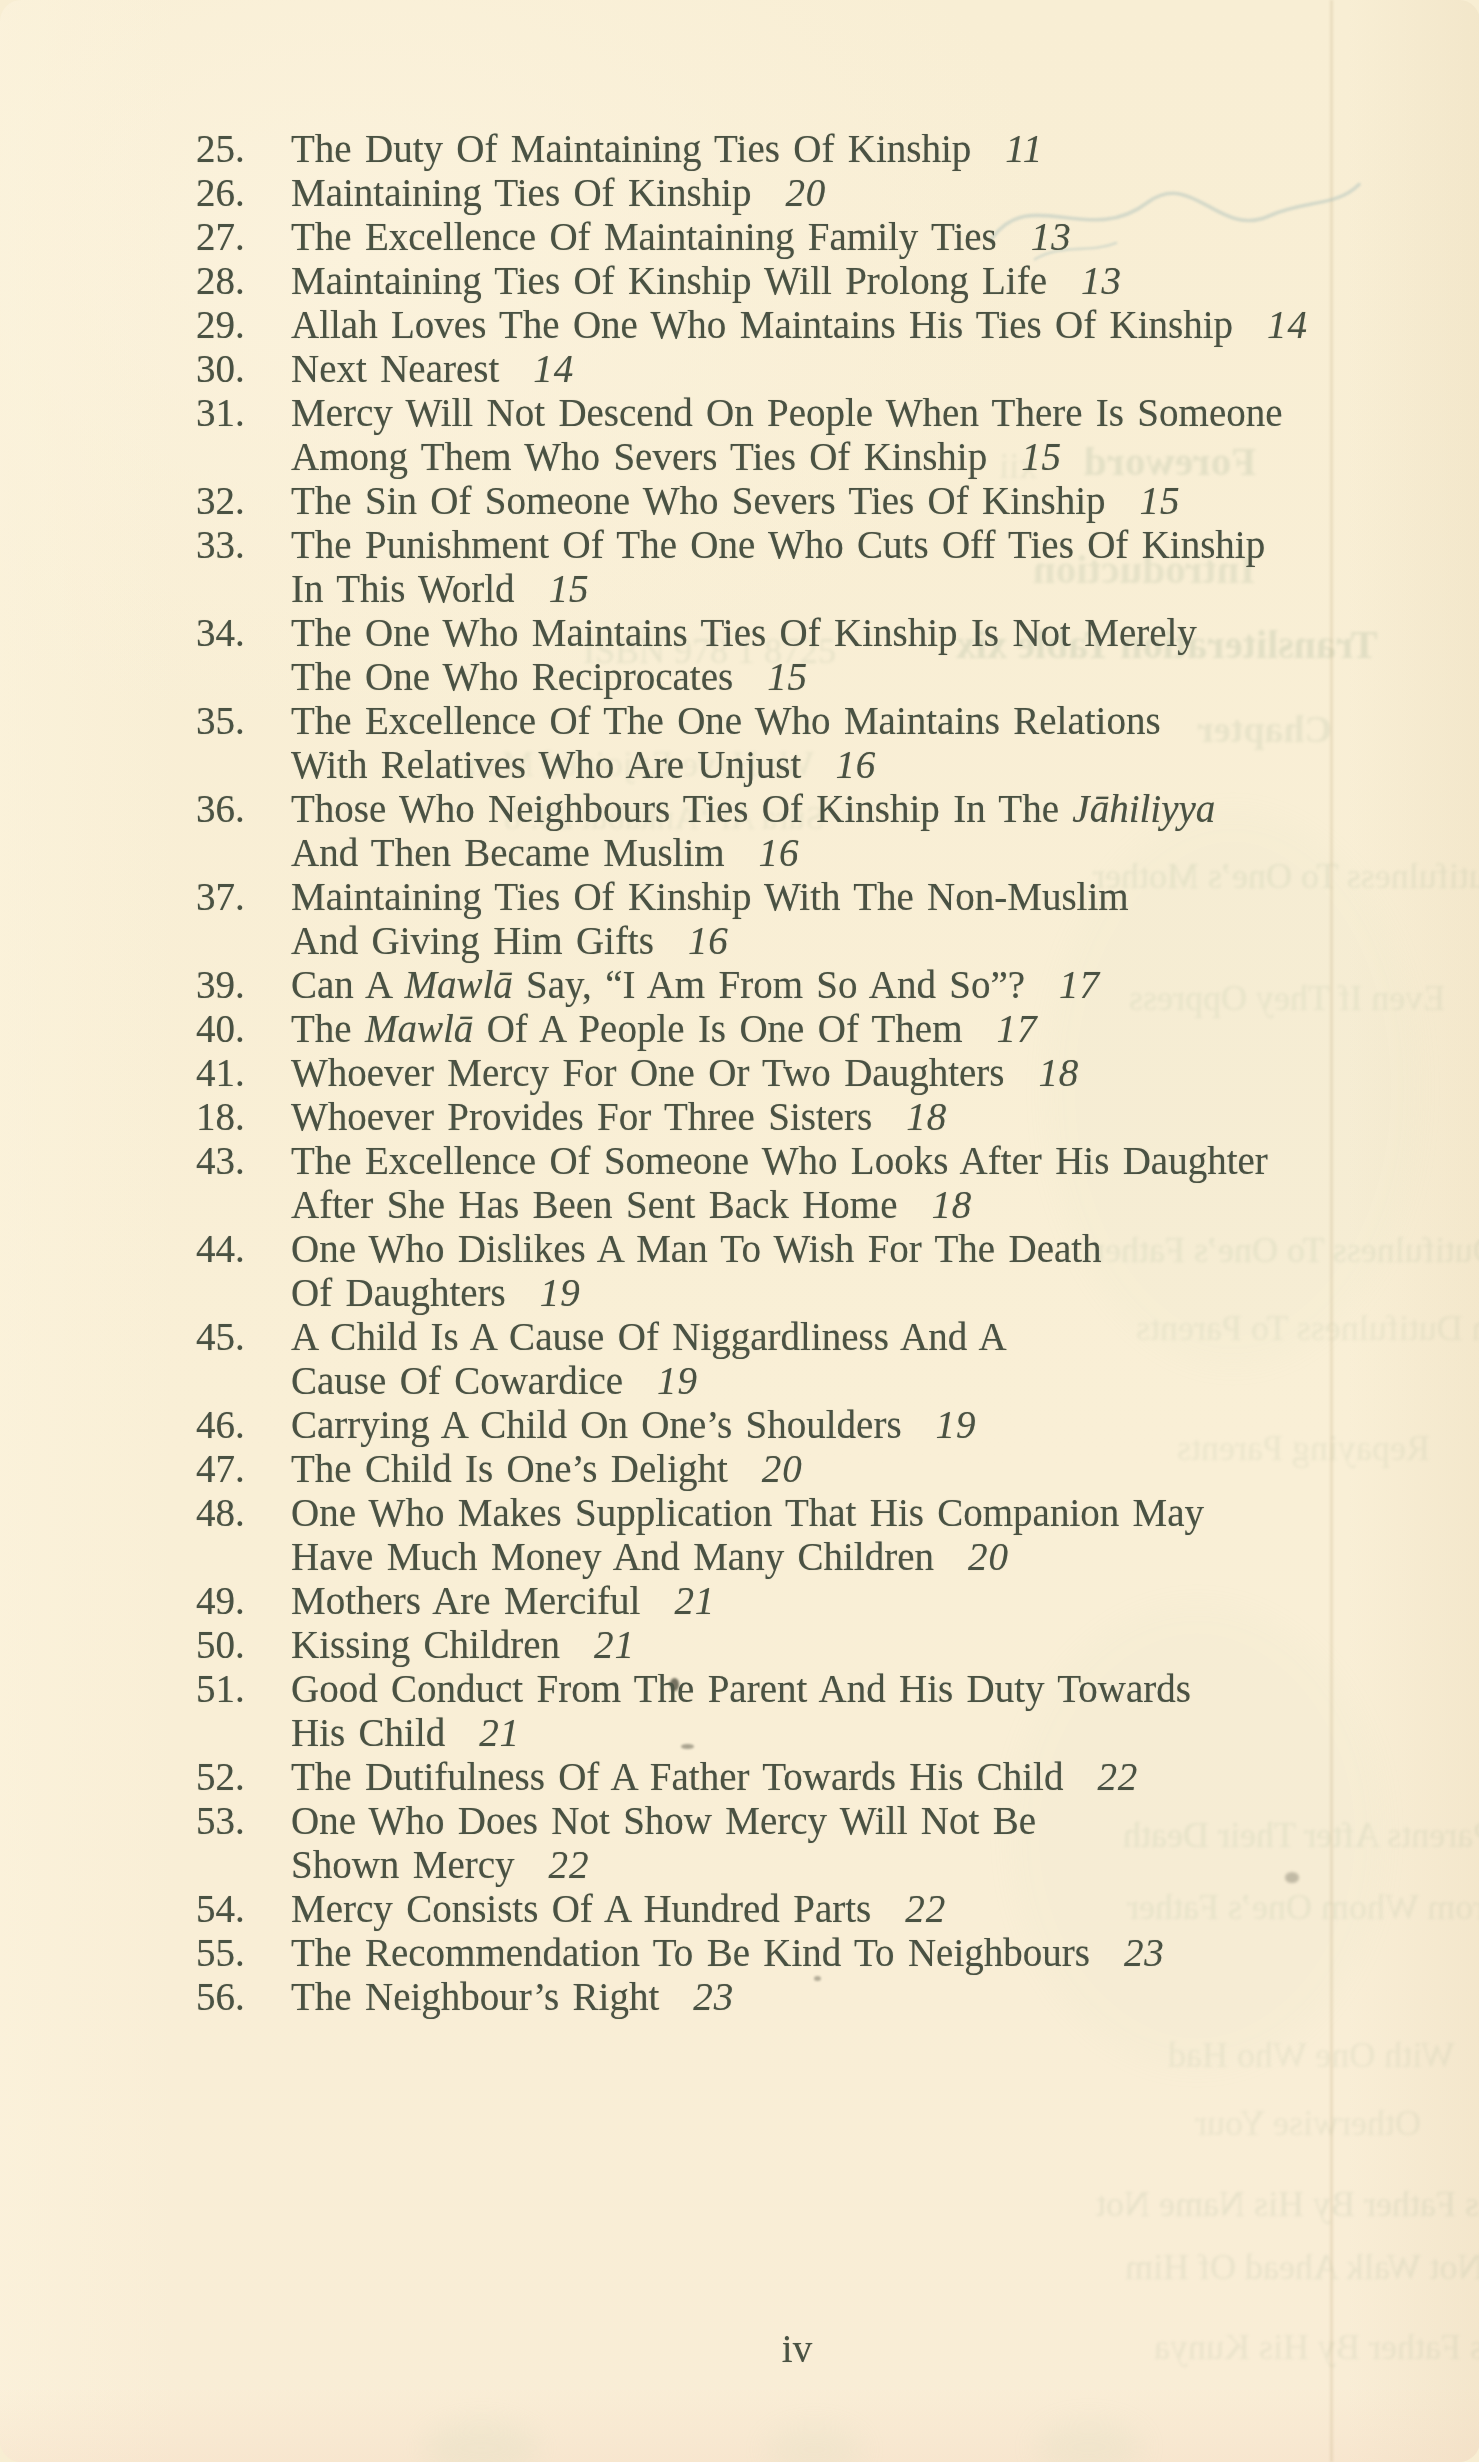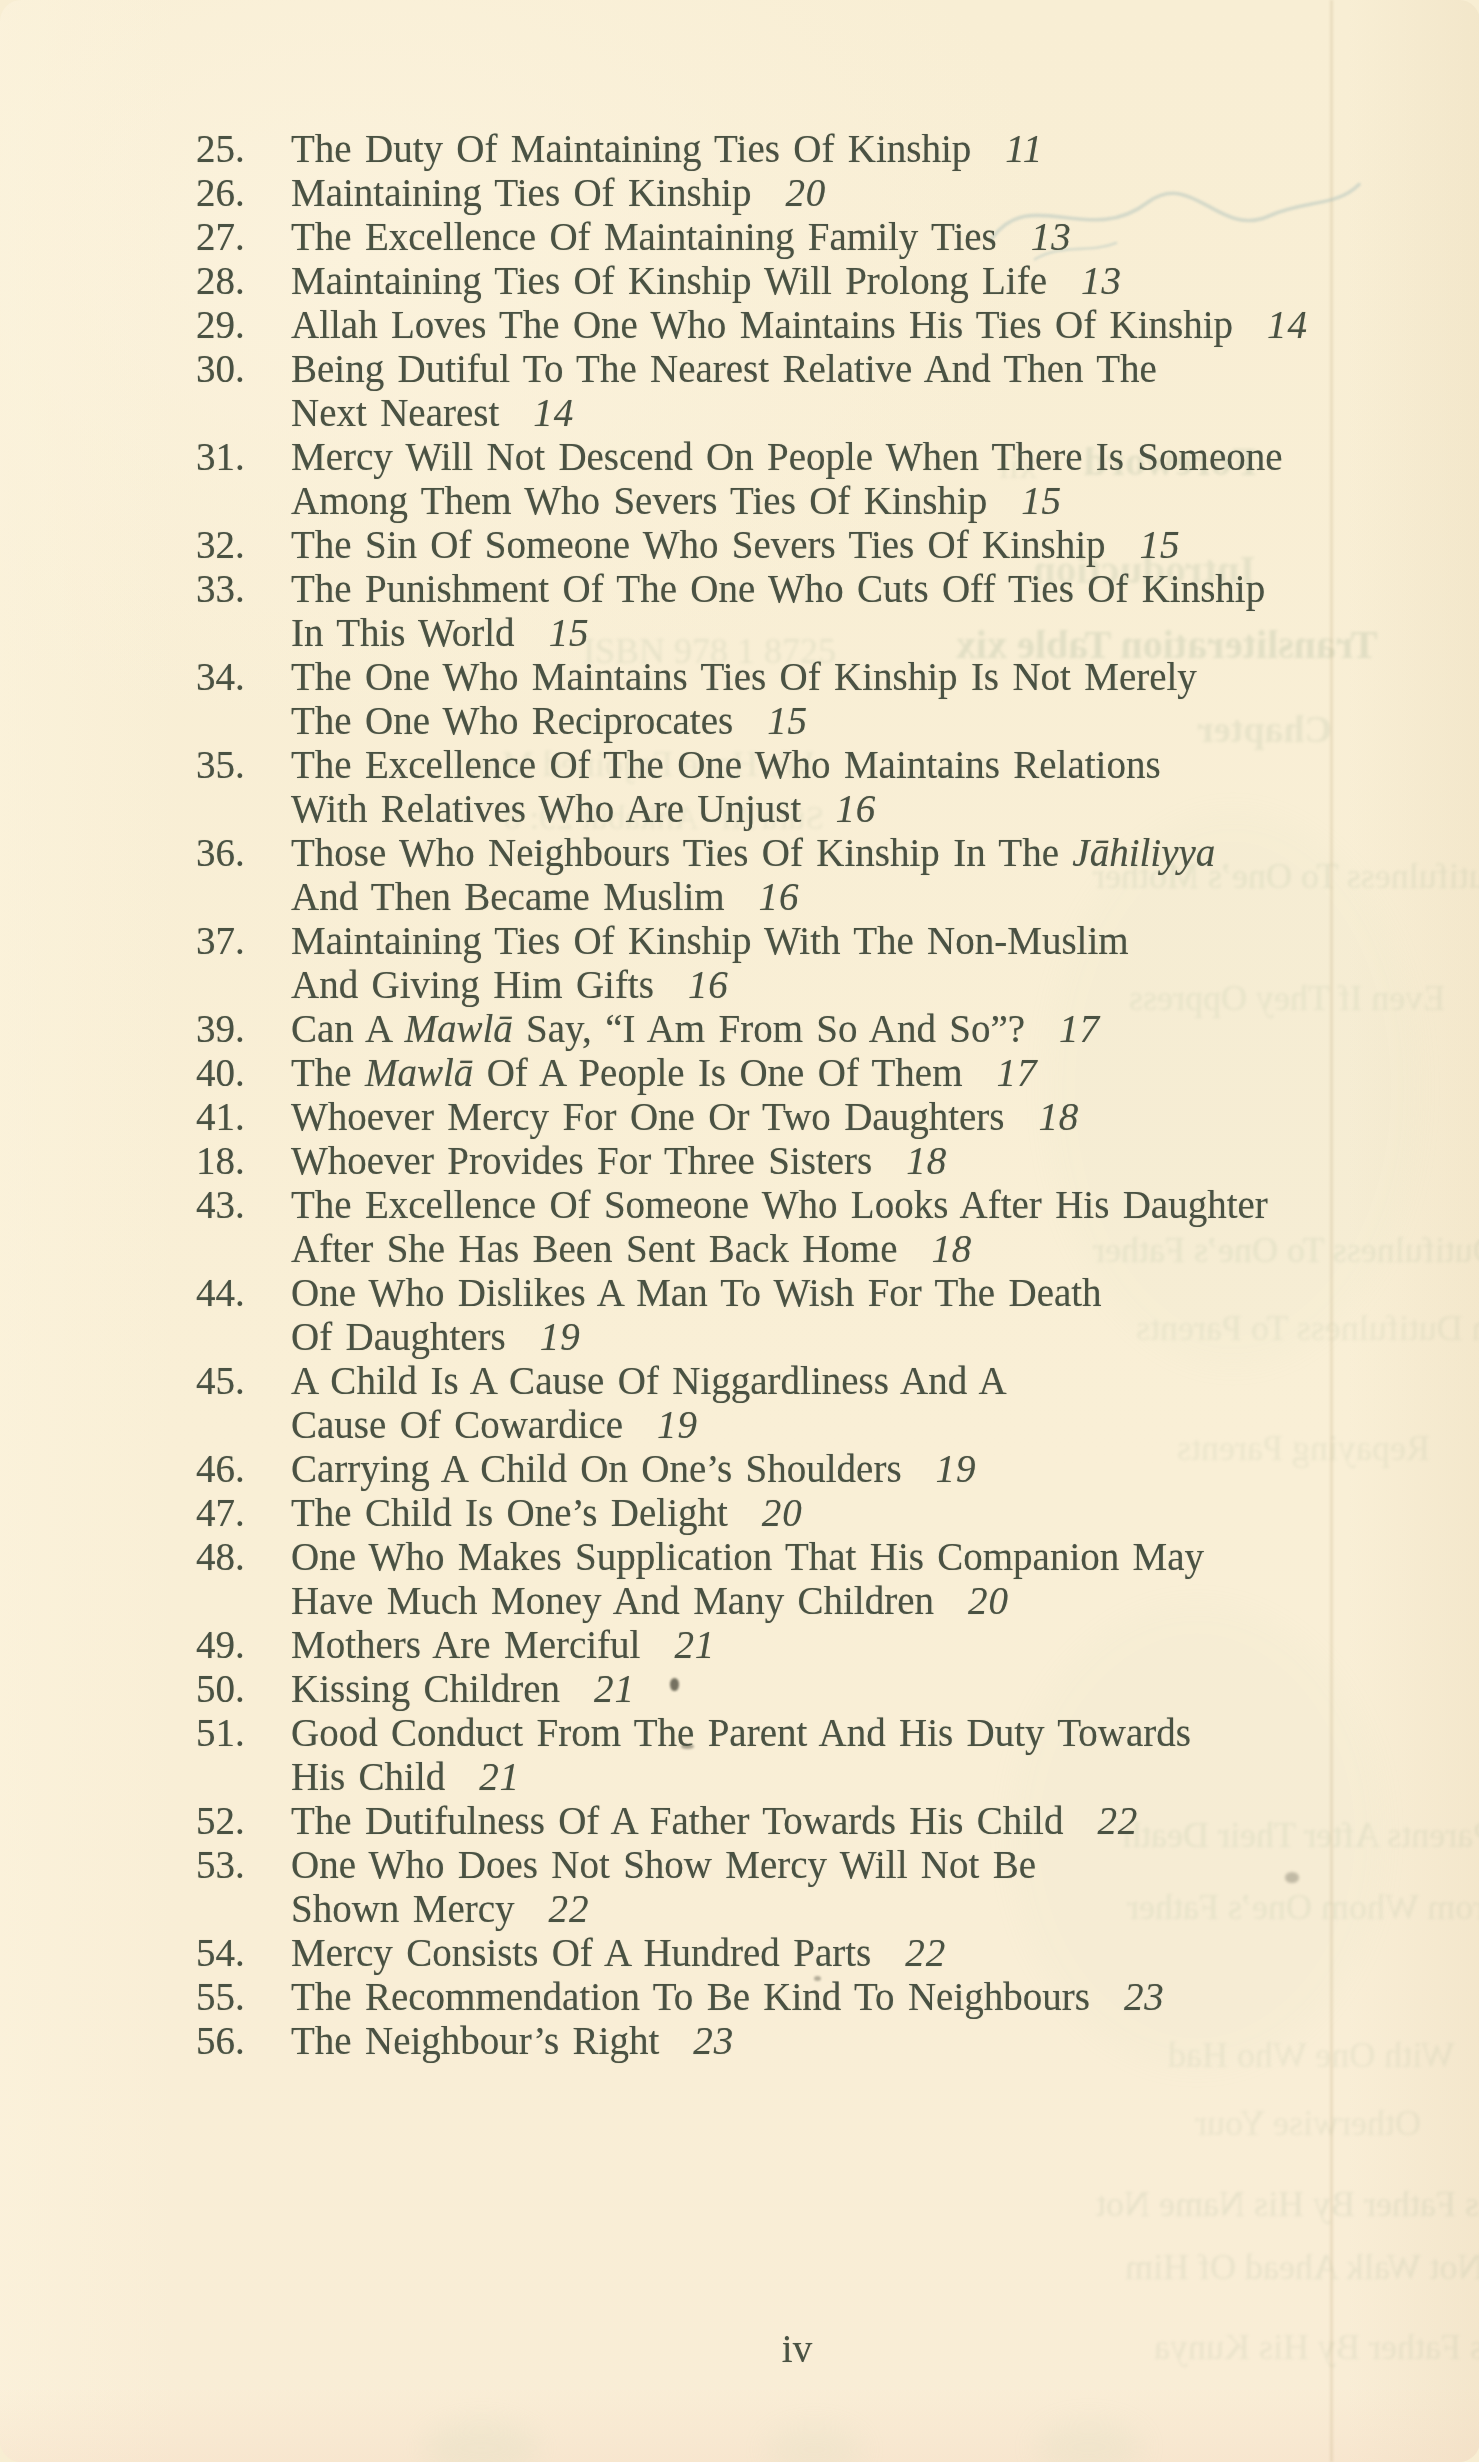--- a/index.html
+++ b/index.html
@@ -114,21 +114,20 @@
       </div>
       <div class="toc-row">
         <div class="toc-num">29.</div>
         <div>
           <div class="toc-line"><span>Allah Loves The One Who Maintains His Ties Of Kinship</span><span class="pg">14</span></div>
         </div>
       </div>
       <div class="toc-row">
         <div class="toc-num">30.</div>
         <div>
-          <div class="toc-line"><span>Being Dutiful To The Nearest Relative And Then The</span></div>
           <div class="toc-line"><span>Next Nearest</span><span class="pg">14</span></div>
         </div>
       </div>
       <div class="toc-row">
         <div class="toc-num">31.</div>
         <div>
           <div class="toc-line"><span>Mercy Will Not Descend On People When There Is Someone</span></div>
           <div class="toc-line"><span>Among Them Who Severs Ties Of Kinship</span><span class="pg">15</span></div>
         </div>
       </div>

